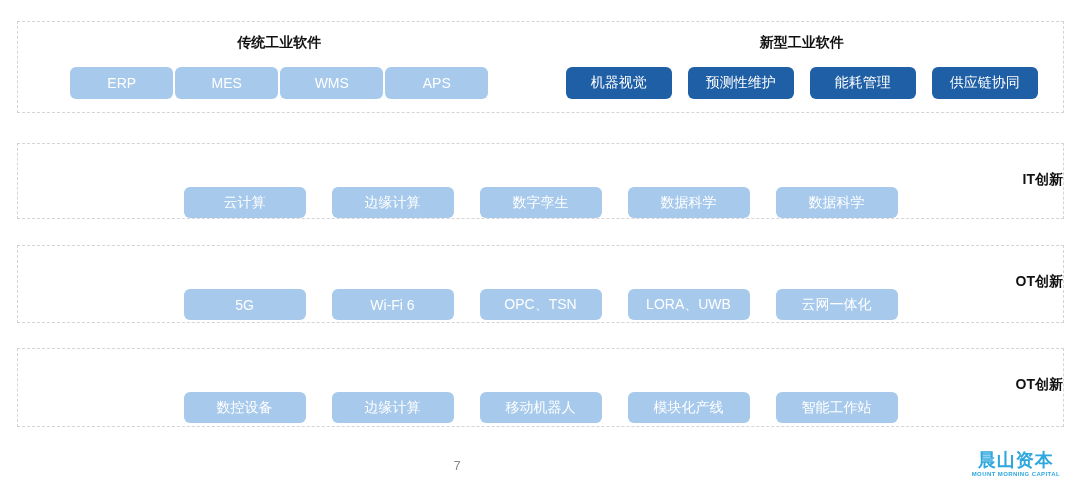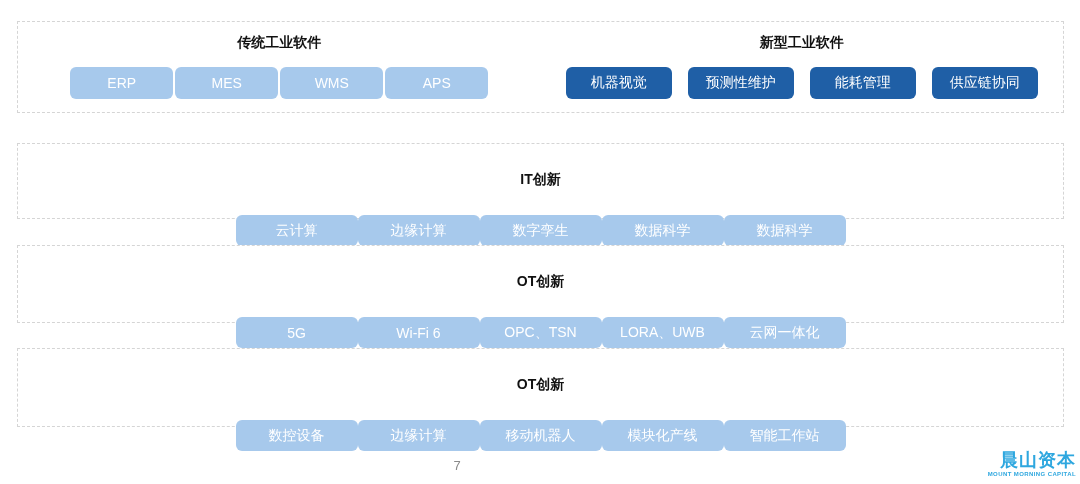--- a/index.html
+++ b/index.html
@@ -18,28 +18,28 @@
     background:#ffffff;
   }
   #box-software { top:21px;  height:92px; display:flex; }
   #box-it       { top:143px; height:76px; }
   #box-ct       { top:245px; height:78px; }
   #box-ot       { top:348px; height:79px; }
 
   .half { flex:1; display:flex; flex-direction:column; align-items:center; }
   .box-title {
     font-size:14px; font-weight:bold; color:#111111;
-    line-height:16px; text-align:center;
+    line-height:16px; text-align:right;
   }
   #box-software .box-title { margin-top:12px; }
   .inner-title { margin-top:27px; }
 
   .chip-row { display:flex; justify-content:center; align-items:center; }
   #box-software .chip-row { margin-top:17px; }
-  .row5 { margin-top:28px; }
+  .row5 { margin-top:0; gap:26px; }
   .grp-light { gap:2px; }
   .grp-dark  { gap:16px; }
 
   .chip {
     display:flex; align-items:center; justify-content:center;
     border-radius:6px;
     color:#ffffff;
     font-size:14px;
     white-space:nowrap;
   }
@@ -48,22 +48,22 @@
   .grp-light .chip { width:103px; height:32px; }
   .grp-dark  .chip { width:106px; height:32px; }
   .row5 .chip { width:122px; height:31px; }
 
   .page-number {
     position:absolute; top:458px; left:445px; width:24px;
     text-align:center;
     font-size:13px; color:#8a8a8a;
   }
   .logo {
-    position:absolute; top:450px; right:4px;
-    display:flex; flex-direction:column; align-items:flex-end;
+    position:absolute; top:450px; right:20px;
+    display:flex; flex-direction:column; align-items:center;
   }
   .logo-text {
     font-size:18px; font-weight:800; color:#2ea7df;
     letter-spacing:1px; line-height:20px;
   }
   .logo-sub {
     font-size:6px; font-weight:700; color:#2ea7df;
     letter-spacing:0.4px; margin-top:1px; white-space:nowrap;
   }
 </style>

